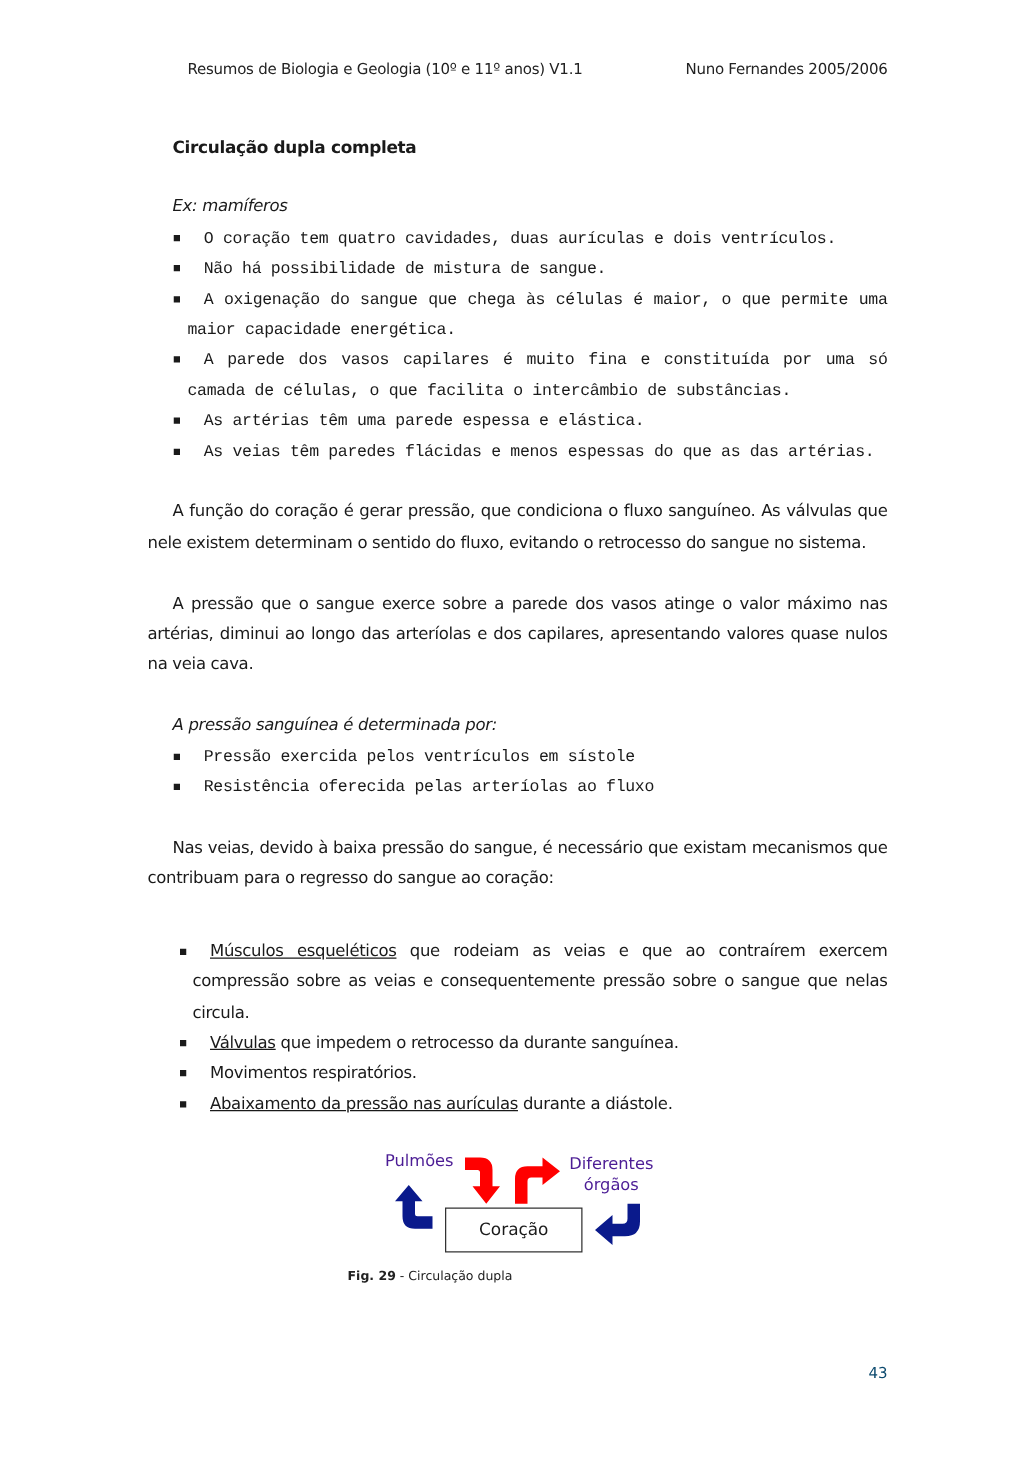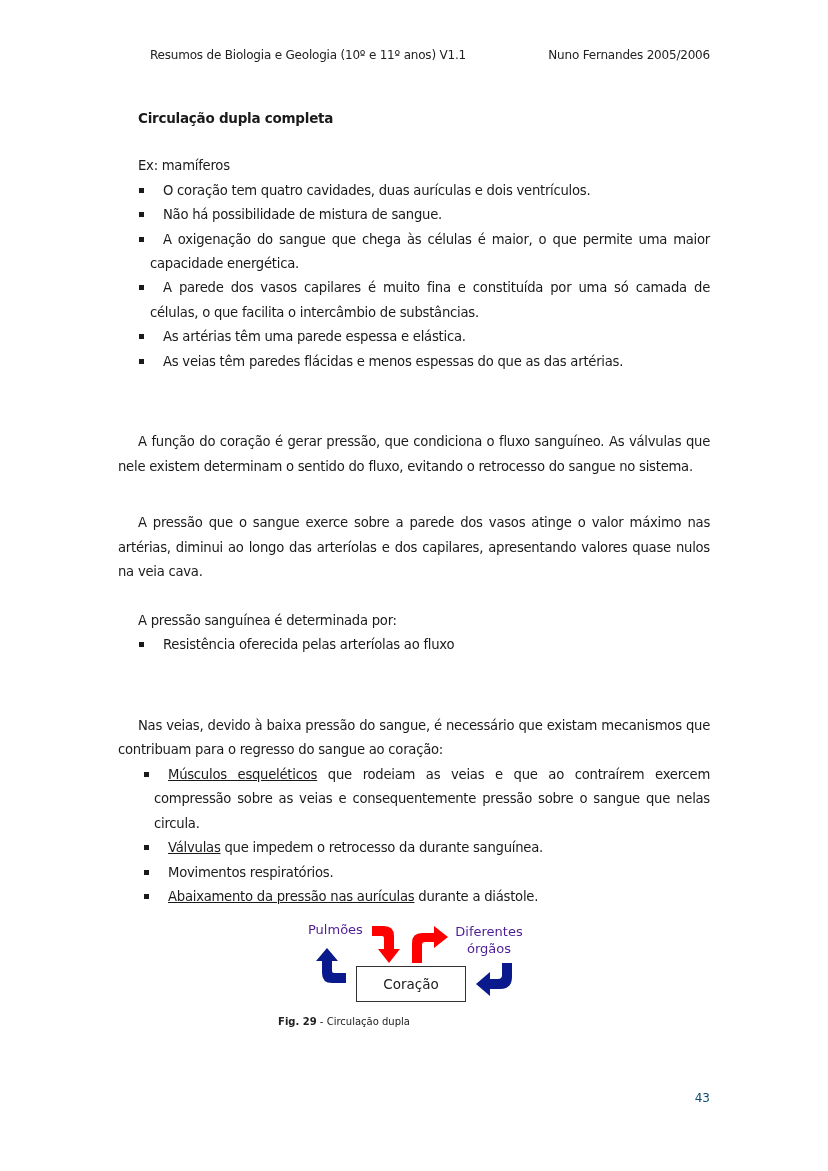--- a/index.html
+++ b/index.html
@@ -10,33 +10,33 @@
     .page { position: absolute; left: 0; top: 0; width: 828px; height: 1171px; }
     .hdr { position: absolute; top: 48px; font-size: 12px; color: #222; letter-spacing: -0.2px; }
     .hdr-left { left: 118px; margin-left: 32px; }
     .hdr-right { right: 118px; }
     .content {
       position: absolute; left: 118px; top: 94px; width: 592px;
       font-size: 13.2px; line-height: 24.4px; letter-spacing: -0.25px;
     }
     .title { font-weight: bold; margin-left: 20px; margin-top: 12px; margin-bottom: 24px; font-size: 13.5px; }
     p { margin: 0; }
-    .intro { margin-left: 20px; }
-    .para { text-indent: 20px; text-align: justify; margin-bottom: 24.4px; margin-top: 32px; }
+    .intro { margin-left: 20px; font-style: italic; }
+    .para { text-indent: 20px; text-align: justify; margin-bottom: 24.4px; }
     ul { list-style: none; margin: 0; padding: 0; }
-    .bl li { position: relative; padding-left: 45px; text-indent: 0; text-align: justify; }
+    .bl li { position: relative; padding-left: 45px; text-indent: 0; text-align: justify; font-family: Liberation Mono, monospace; }
     .bl li .bul {
       position: absolute; left: 21px; top: 9px; width: 5px; height: 5px; background: #1a1a1a;
     }
     .bl li.wrap { padding-left: 32px; text-indent: 13px; }
     .bl2 li { position: relative; padding-left: 50px; text-align: justify; }
     .bl2 li .bul {
       position: absolute; left: 26px; top: 9px; width: 5px; height: 5px; background: #1a1a1a;
     }
-    .bl2 li.wrap { padding-left: 36px; text-indent: 14px; }
+    .bl2 li.wrap { padding-left: 36px; text-indent: 14px; margin-top: 34px; }
     .u { text-decoration: underline; }
     .gap { height: 24.4px; }
     .figure { position: absolute; left: 300px; top: 915px; width: 240px; height: 120px; }
     .fig-label { position: absolute; font-size: 13px; color: #4c1d95; line-height: 17px; text-align: center; }
     .heart-box {
       position: absolute; left: 56px; top: 51px; width: 110px; height: 36px;
       border: 1px solid #333; box-sizing: border-box;
       display: flex; align-items: center; justify-content: center; font-size: 13.5px;
     }
     .caption { position: absolute; left: 0; top: 1016px; width: 688px; text-align: center; font-size: 10px; color: #222; }
@@ -66,21 +66,21 @@
     </ul>
     <div class="gap"></div>
 
     <p class="para">A função do coração é gerar pressão, que condiciona o fluxo sanguíneo. As válvulas que nele existem determinam o sentido do fluxo, evitando o retrocesso do sangue no sistema.</p>
 
 
     <p class="para">A pressão que o sangue exerce sobre a parede dos vasos atinge o valor máximo nas artérias, diminui ao longo das arteríolas e dos capilares, apresentando valores quase nulos na veia cava.</p>
 
     <p class="intro">A pressão sanguínea é determinada por:</p>
     <ul class="bl">
-      <li><span class="bul"></span></li>
+      <li><span class="bul"></span><span>Pressão exercida pelos ventrículos em sístole</span></li>
       <li><span class="bul"></span><span>Resistência oferecida pelas arteríolas ao fluxo</span></li>
     </ul>
     <div class="gap"></div>
 
     <p class="para" style="margin-bottom:0">Nas veias, devido à baixa pressão do sangue, é necessário que existam mecanismos que contribuam para o regresso do sangue ao coração:</p>
     <ul class="bl2">
       <li class="wrap"><span class="bul"></span><span class="u">Músculos esqueléticos</span><span> que rodeiam as veias e que ao contraírem exercem compressão sobre as veias e consequentemente pressão sobre o sangue que nelas circula.</span></li>
       <li><span class="bul"></span><span class="u">Válvulas</span><span> que impedem o retrocesso da durante sanguínea.</span></li>
       <li><span class="bul"></span><span>Movimentos respiratórios.</span></li>
       <li><span class="bul"></span><span class="u">Abaixamento da pressão nas aurículas</span><span> durante a diástole.</span></li>

